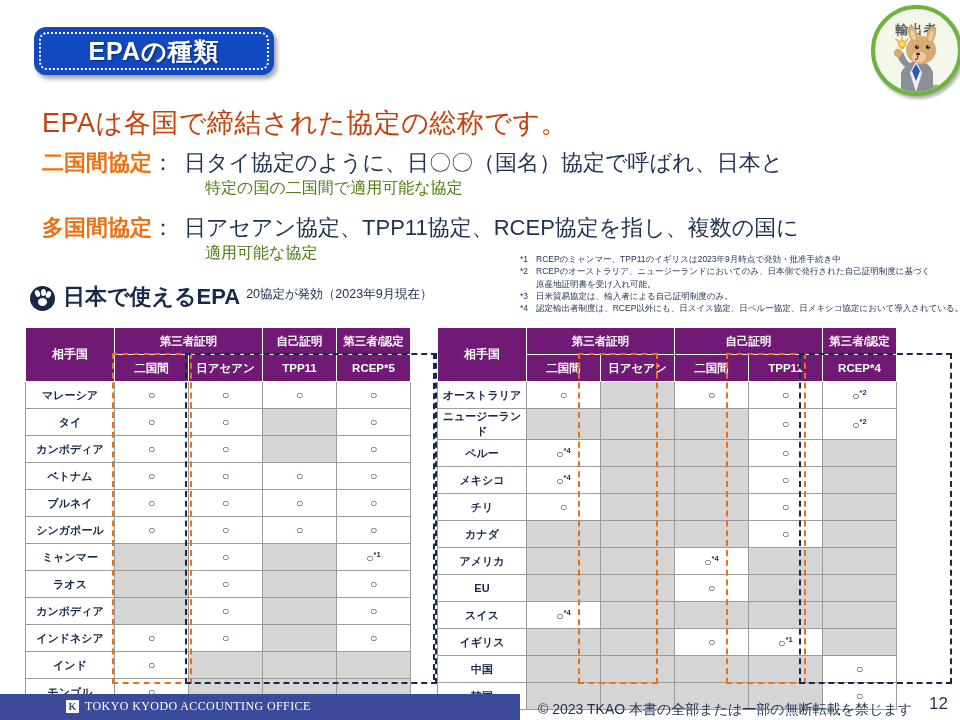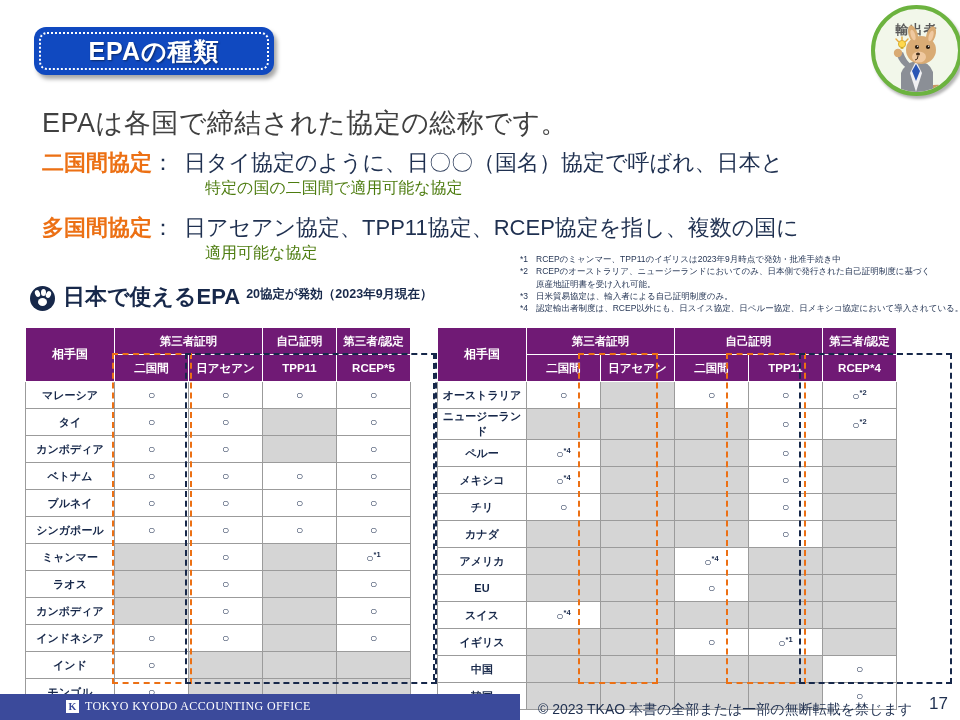--- a/index.html
+++ b/index.html
@@ -34,21 +34,21 @@
     box-shadow:2px 3px 3px rgba(0,0,0,.3);overflow:hidden;
   }
   #exporter-badge .label{
     position:absolute;left:0;top:12px;width:100%;text-align:center;
     font-size:13px;color:#5a5a5a;font-weight:bold;letter-spacing:1px;
   }
 
   
   #lead-line{
     position:absolute;left:42px;top:105px;
-    font-size:27px;color:#404040;letter-spacing:.5px;
+    font-size:27px;color:#c2410c;letter-spacing:.5px;
   }
   .agreement-row{position:absolute;left:42px;font-size:22px;white-space:nowrap;}
   .agreement-row .term{color:#ec7014;font-weight:bold;}
   .agreement-row .colon{color:#1f3050;}
   .agreement-cont{position:absolute;font-size:16px;color:#4d7c0f;white-space:nowrap;}
   #bilateral-row{top:148px;}
   #bilateral-cont{left:205px;top:178px;}
   #multilateral-row{top:213px;}
   #multilateral-cont{left:205px;top:243px;}
 
@@ -60,21 +60,21 @@
 
   
   #usable-heading{position:absolute;left:30px;top:286px;display:flex;align-items:flex-start;}
   #paw-icon{width:25px;height:25px;border-radius:50%;background:#17284a;position:relative;margin-right:8px;margin-bottom:1px;}
   #paw-icon i{position:absolute;background:#ffffff;border-radius:50%;}
   #paw-icon i:nth-child(1){width:5px;height:7px;left:5px;top:4px;transform:rotate(-20deg);}
   #paw-icon i:nth-child(2){width:5px;height:7px;left:11px;top:3px;}
   #paw-icon i:nth-child(3){width:5px;height:7px;left:16px;top:5px;transform:rotate(20deg);}
   #paw-icon i:nth-child(4){width:9px;height:8px;left:8px;top:12px;}
   #usable-heading .big{font-size:22px;font-weight:bold;color:#17284a;line-height:1;}
-  #usable-heading .small{font-size:12.5px;font-weight:bold;color:#17284a;margin-left:6px;margin-bottom:12px;}
+  #usable-heading .small{font-size:12.5px;font-weight:normal;color:#17284a;margin-left:6px;margin-bottom:12px;}
 
   
   .epa-table{position:absolute;top:327px;border-collapse:collapse;table-layout:fixed;}
   #table-left{left:25px;}
   #table-right{left:437px;}
   .epa-table th,.epa-table td{
     border:1px solid #9b9b9b;
     font-size:11px;text-align:center;vertical-align:middle;
     padding:0;height:26px;
   }
@@ -403,13 +403,13 @@
 <div class="dash-box dash-orange" style="left:726px;top:353px;width:76px;height:327px;"></div>
 <div class="dash-box dash-navy" style="left:799px;top:353px;width:149px;height:327px;"></div>
 <div class="dash-box dash-navy" style="left:433px;top:353px;width:5px;height:327px;border-right:none;border-top:none;border-bottom:none;"></div>
 
 <div id="footer-bar"></div>
 <div id="footer-logo">
   <span class="mark">K</span>
   <span>TOKYO KYODO ACCOUNTING OFFICE</span>
 </div>
 <div id="copyright">© 2023 TKAO 本書の全部または一部の無断転載を禁じます</div>
-<div id="page-number">17</div>
+<div id="page-number">12</div>
 
 </body></html>

